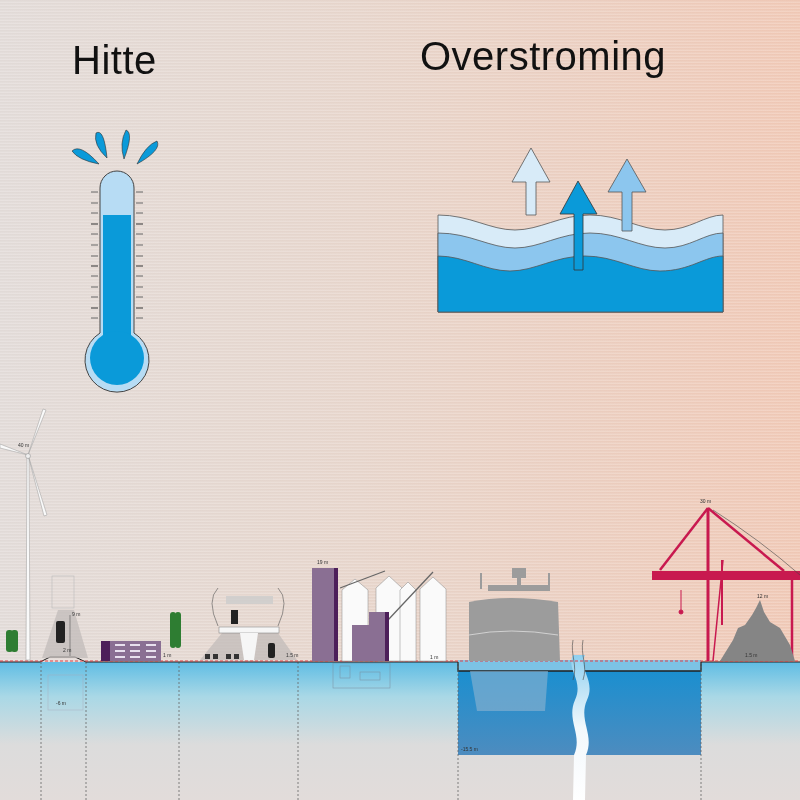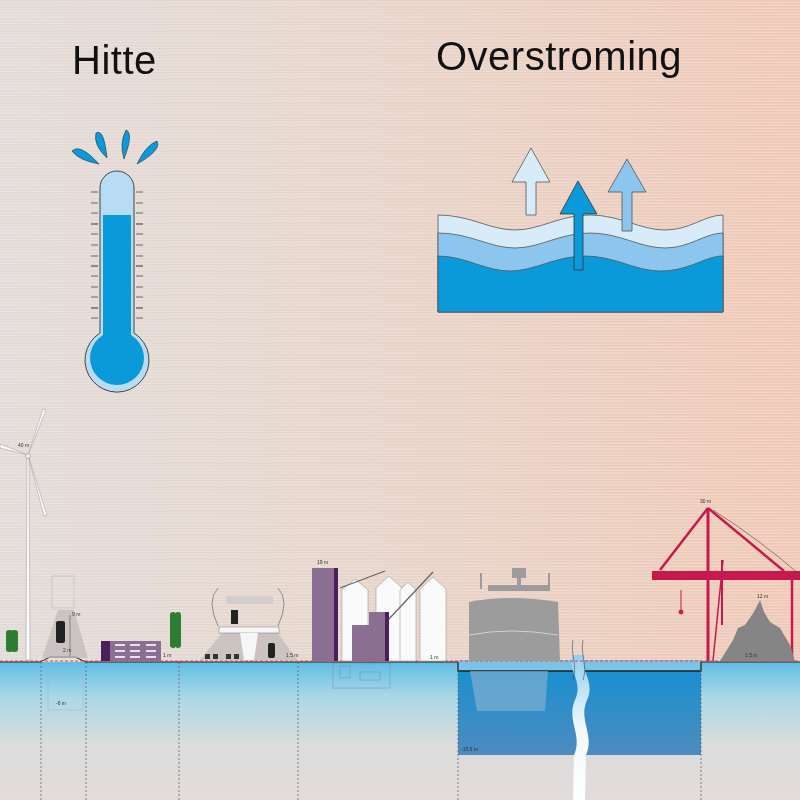--- a/index.html
+++ b/index.html
@@ -3,21 +3,21 @@
 <meta charset="utf-8">
 <style>
   html,body{margin:0;padding:0;}
   body{width:800px;height:800px;overflow:hidden;position:relative;
     background:linear-gradient(90deg,#e3dcd9 0%,#e8d6cc 45%,#f1c9b6 100%);
     font-family:"Liberation Sans",sans-serif;}
   .stripes{position:absolute;left:0;top:0;width:800px;height:660px;
     background:repeating-linear-gradient(0deg,rgba(255,255,255,0.18) 0px,rgba(255,255,255,0.18) 1px,rgba(0,0,0,0.02) 2px,rgba(0,0,0,0) 3px);}
   .title{position:absolute;font-size:40px;color:#111;letter-spacing:0.5px;}
   #t-heat{left:72px;top:38px;}
-  #t-flood{left:436px;top:34px;}
+  #t-flood{left:420px;top:34px;}
   svg{position:absolute;left:0;top:0;}
   .lbl{font-family:"Liberation Sans",sans-serif;font-size:5px;fill:#333;}
 </style>
 </head>
 <body>
 
 <div class="stripes"></div>
 
 <div class="title" id="t-heat">Hitte</div>
 <div class="title" id="t-flood">Overstroming</div>

